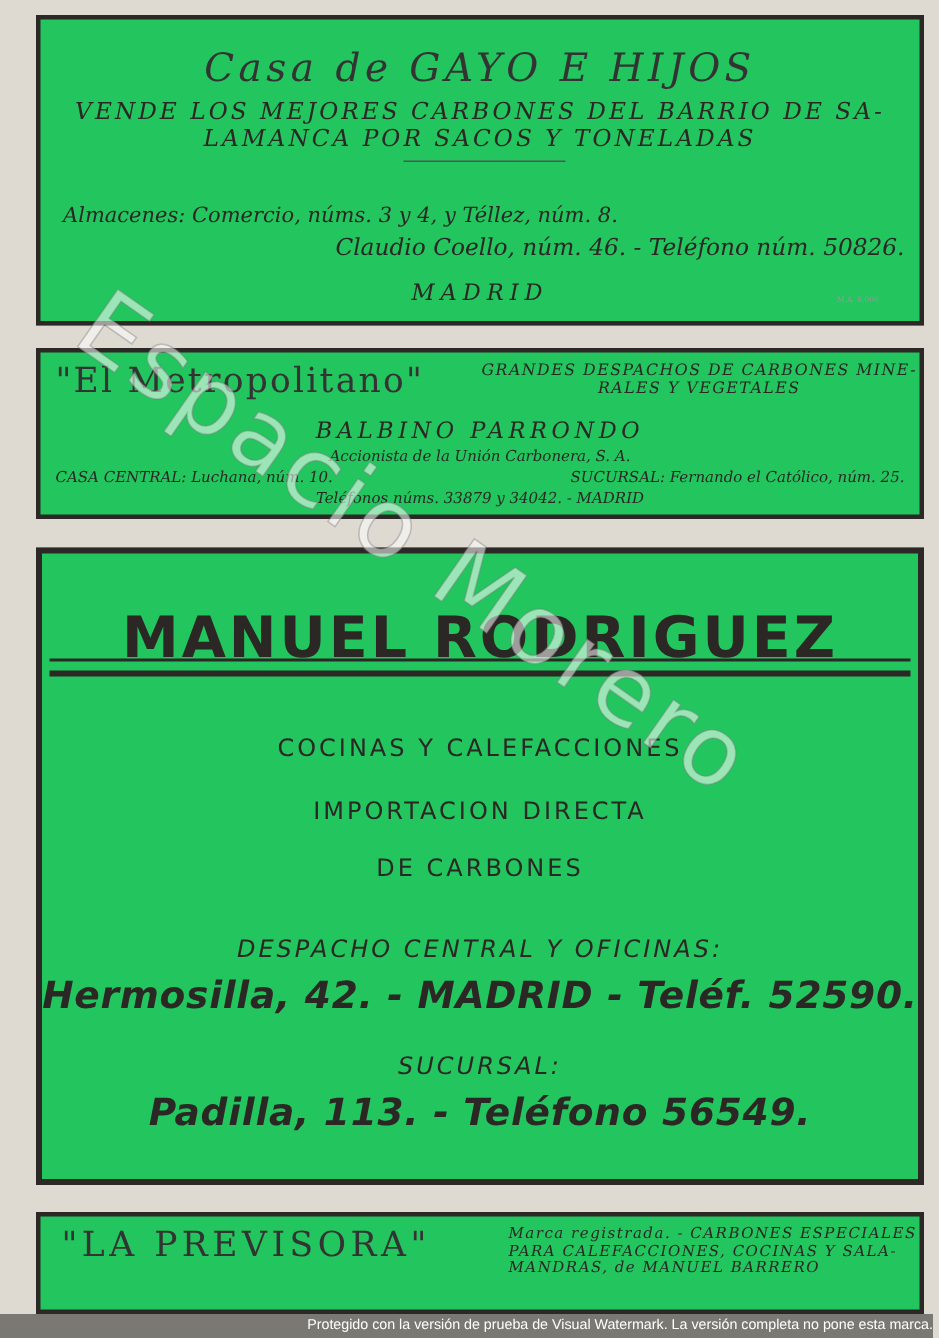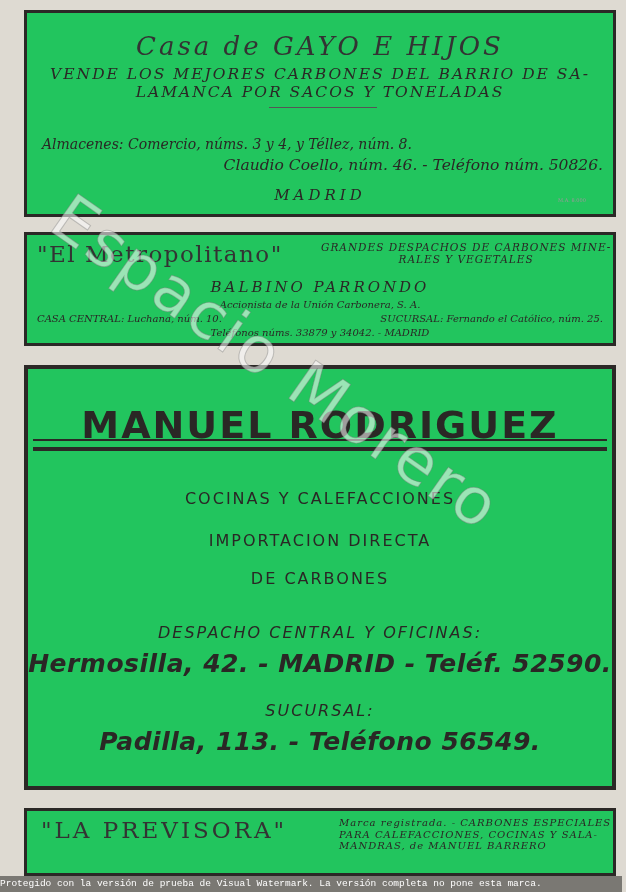--- a/index.html
+++ b/index.html
@@ -47,21 +47,21 @@
   #ad4 { left:24px; top:808px; width:592px; height:68px; }
   #ad4 .title { position:absolute; top:6px; left:14px; font-size:23px; letter-spacing:3px; color:#333; }
   #ad4 .desc { position:absolute; top:6px; left:312px; font-size:10px; font-style:italic; letter-spacing:1px; line-height:11.5px; text-align:left; }
   #ad4 .addr { position:absolute; top:42px; left:12px; right:8px; font-size:10px; font-style:italic; display:flex; justify-content:space-between; }
 
   
   .wm { position:absolute; left:80px; top:180px; font-family:"DejaVu Sans", sans-serif; font-size:64px; color:rgba(255,255,255,0.55);
         transform:rotate(35deg); transform-origin:left top; white-space:nowrap; letter-spacing:3px;
         -webkit-text-stroke:1px rgba(120,120,120,0.4); pointer-events:none; }
   .footer { position:absolute; left:0; right:4px; bottom:0; height:16px; background:rgba(0,0,0,0.45); color:#fff;
-            font-family:Liberation Mono, monospace; font-size:9.5px; text-align:left; line-height:16px; }
+            font-family:Liberation Sans, sans-serif; font-size:9.5px; text-align:right; line-height:16px; }
 </style>
 </head>
 <body>
 
 <div class="ad" id="ad1">
   <div class="title center">Casa de GAYO E HIJOS</div>
   <div class="l1 center">VENDE LOS MEJORES CARBONES DEL BARRIO DE SA-</div>
   <div class="l2 center">LAMANCA POR SACOS Y TONELADAS</div>
   <div class="rule"></div>
   <div class="a1">Almacenes: Comercio, núms. 3 y 4, y Téllez, núm. 8.</div>

